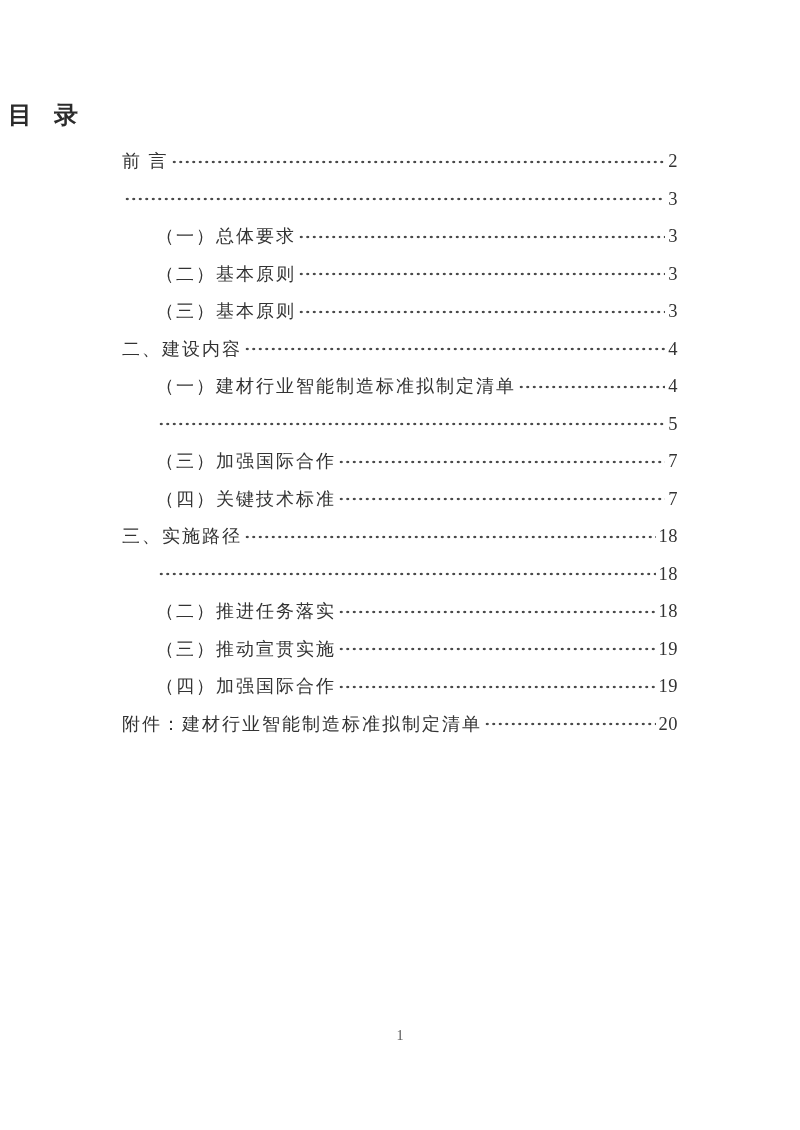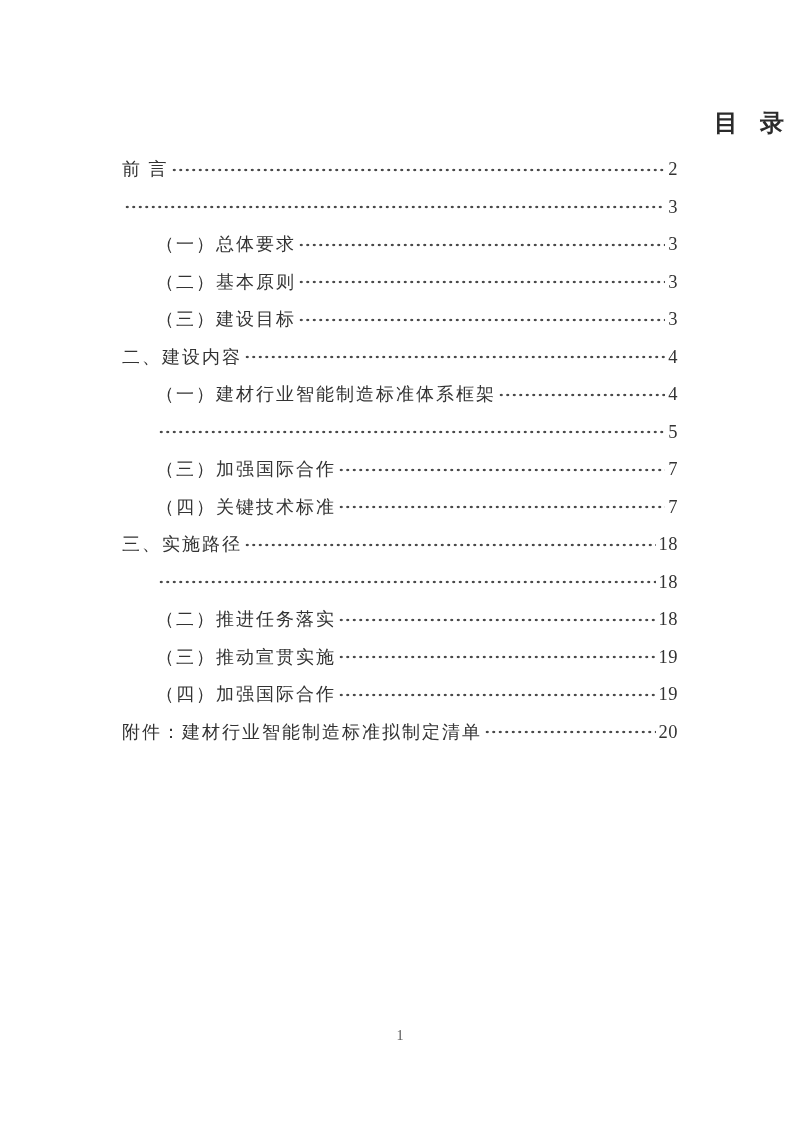--- a/index.html
+++ b/index.html
@@ -21,23 +21,23 @@
     font-family: "Liberation Serif", "DejaVu Serif", serif;
   }
   .doc-page {
     position: relative;
     width: 800px;
     height: 1130px;
     background: var(--page-bg);
     overflow: hidden;
   }
   .page-title {
-    margin: 8px;
+    margin: 0;
     padding-top: 100px;
-    text-align: right;
+    text-align: left;
     font-size: 24px;
     font-weight: bold;
     letter-spacing: 8px;
     text-indent: 8px; 
     color: var(--title-color);
     line-height: 30px;
   }
   .toc {
     margin: 13px 122px 0 122px;
     width: 556px;
@@ -105,33 +105,33 @@
     <span class="page-num">3</span>
   </div>
 
   <div class="toc-row level-1">
     <span class="label">（二）基本原则</span>
     <span class="dots"></span>
     <span class="page-num">3</span>
   </div>
 
   <div class="toc-row level-1">
-    <span class="label">（三）建设目标</span>
+    <span class="label">（三）基本原则</span>
     <span class="dots"></span>
     <span class="page-num">3</span>
   </div>
 
   <div class="toc-row level-0">
     <span class="label">二、建设内容</span>
     <span class="dots"></span>
     <span class="page-num">4</span>
   </div>
 
   <div class="toc-row level-1">
-    <span class="label">（一）建材行业智能制造标准体系框架</span>
+    <span class="label">（一）建材行业智能制造标准拟制定清单</span>
     <span class="dots"></span>
     <span class="page-num">4</span>
   </div>
 
   <div class="toc-row level-1">
     <span class="dots"></span>
     <span class="page-num">5</span>
   </div>
 
   <div class="toc-row level-1">

